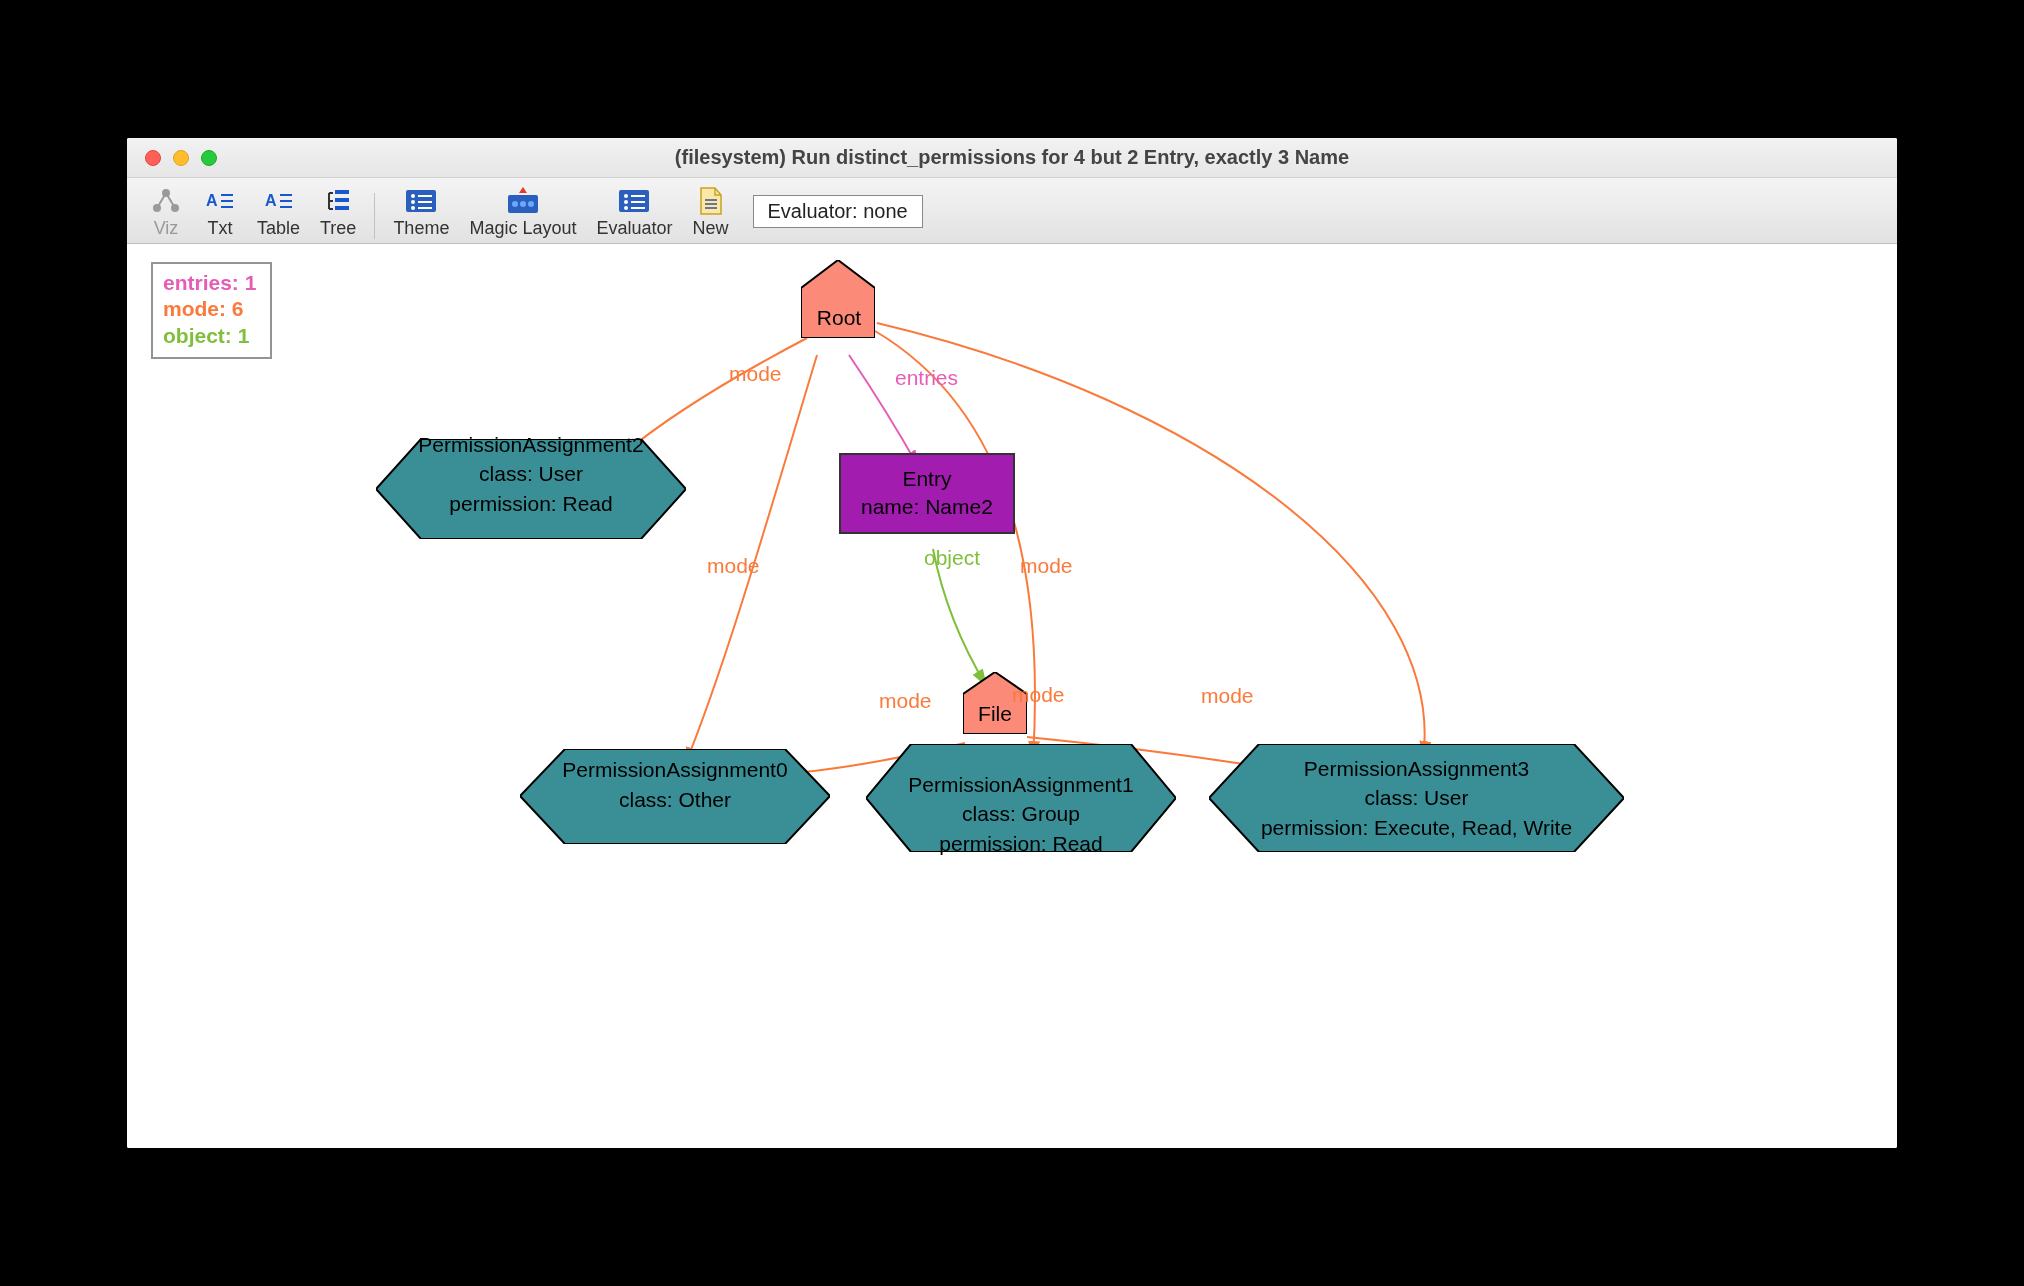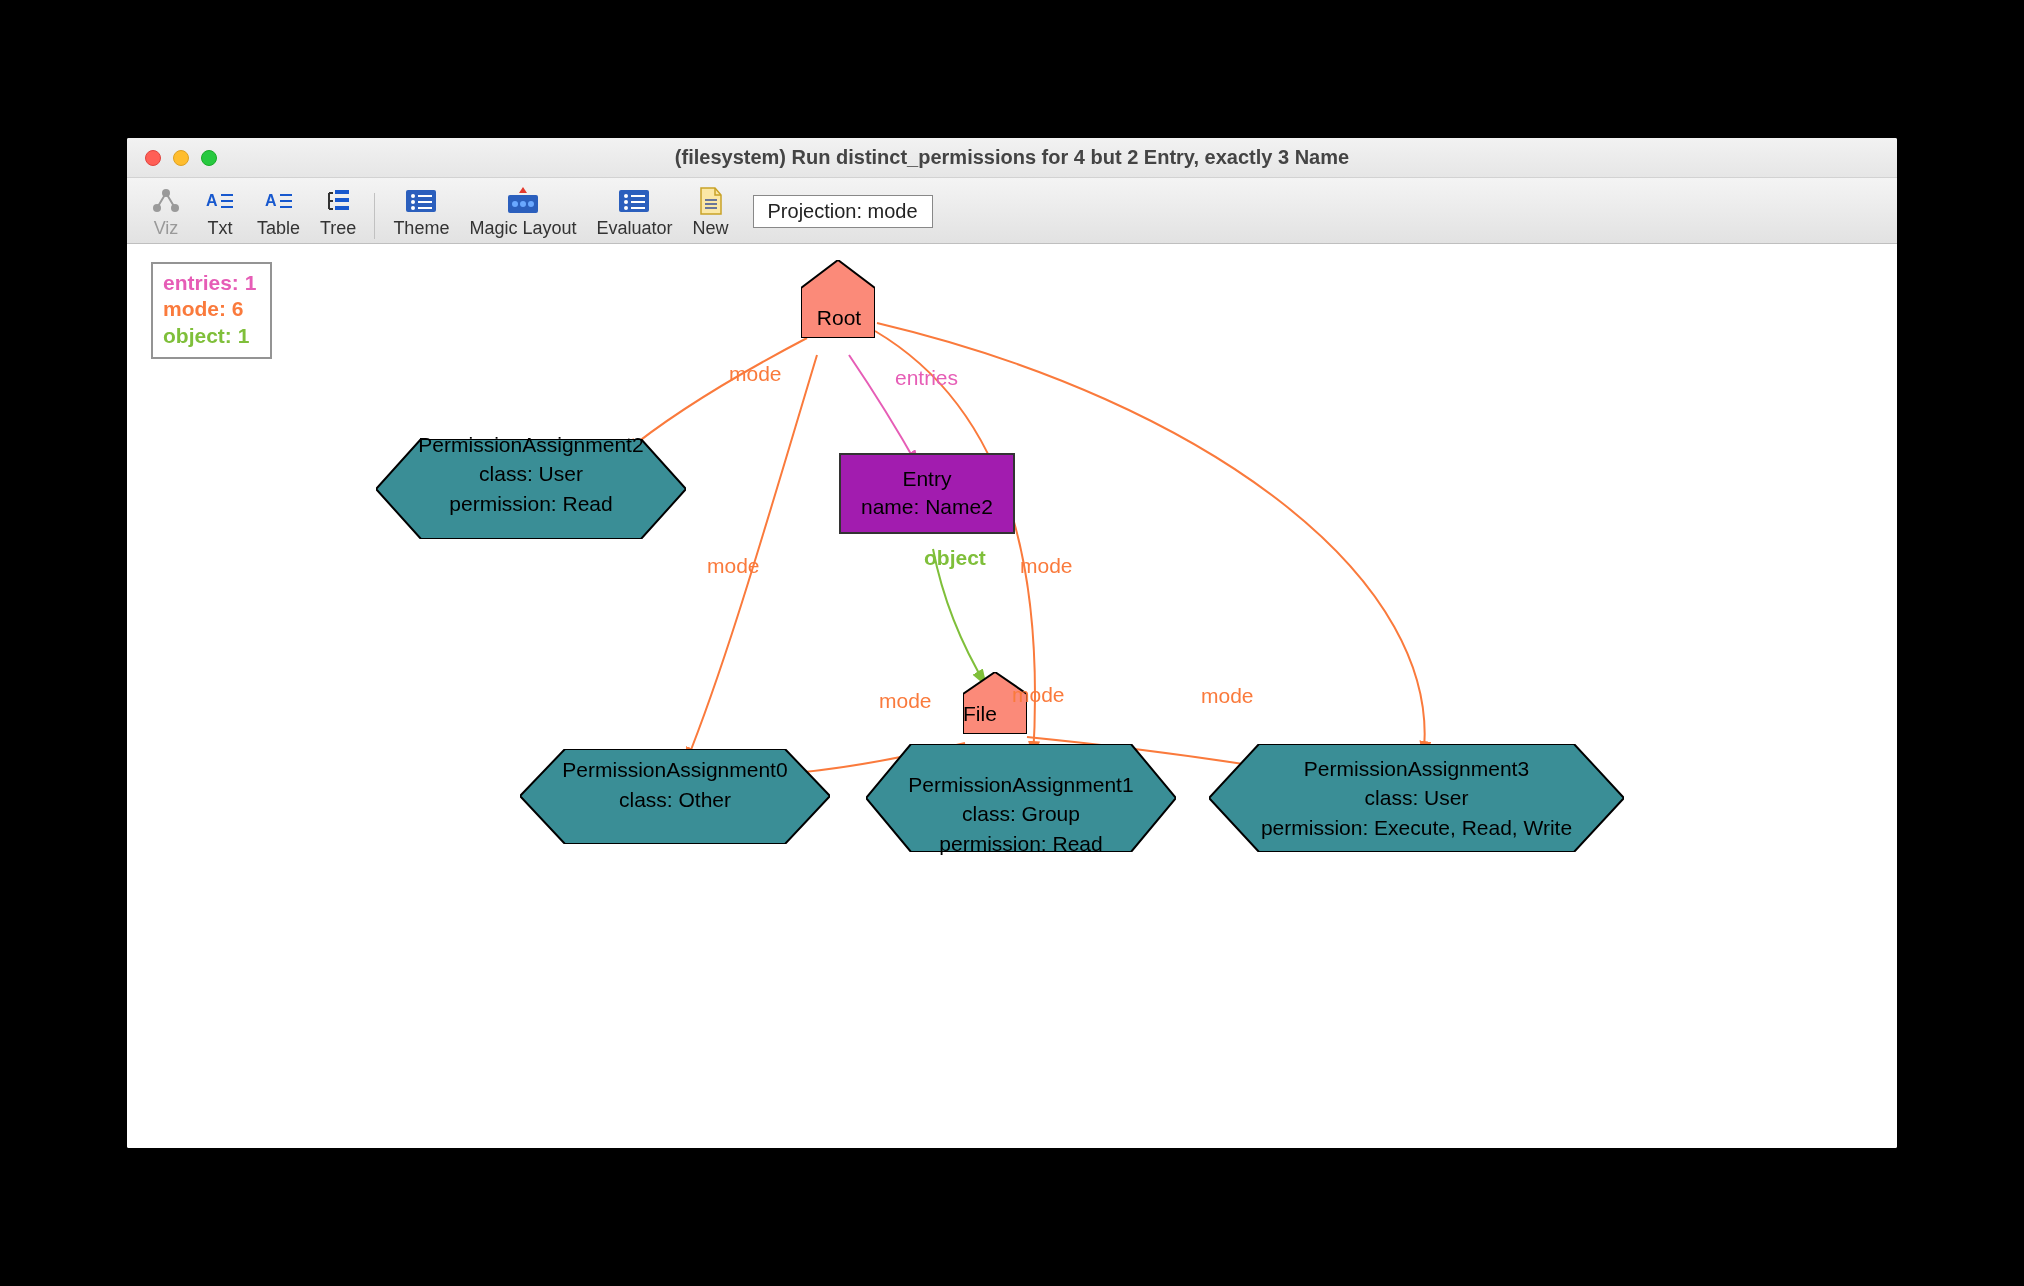--- a/index.html
+++ b/index.html
@@ -104,21 +104,21 @@
   .legend .l1 { color:#e65db6; }
   .legend .l2 { color:#fa7a3c; }
   .legend .l3 { color:#7fbf3a; }
   .node {
     position: absolute;
     font-size: 21px;
     color:#000;
     text-align:center;
   }
   .root { left: 674px; top: 16px; width: 76px; height: 78px; display:flex; align-items:flex-end; justify-content:center; padding-bottom:8px;}
-  .file { left: 836px; top: 428px; width: 64px; height: 62px; display:flex; align-items:flex-end; justify-content:flex-start; padding-bottom:8px;}
+  .file { left: 836px; top: 428px; width: 64px; height: 62px; display:flex; align-items:flex-end; justify-content:center; padding-bottom:8px;}
   .entry {
     left: 712px; top: 209px;
     border:2px solid #333;
     background:#a21caf;
     padding:10px 20px;
     line-height:1.35;
   }
   .hex {
     display:flex; align-items:center; justify-content:center;
     line-height:1.4;
@@ -126,21 +126,21 @@
   #pa2 { left: 249px; top:195px; width:310px; height:70px; }
   #pa0 { left: 393px; top:505px; width:310px; height:71px; }
   #pa1 { left: 739px; top:500px; width:310px; height:140px; }
   #pa3 { left:1082px; top:500px; width:415px; height:108px; }
   .edge-label {
     position:absolute;
     font-size:21px;
   }
   .orange { color:#fa7a3c; }
   .pink   { color:#e65db6; }
-  .green  { color:#7fbf3a;font-weight:bold; }
+  .green  { color:#7fbf3a; }
   svg.graph { position:absolute; left:0; top:0; width:100%; height:100%; pointer-events:none; }
 </style>
 </head>
 <body>
 
 <div class="window">
 
   <div class="titlebar">
     <div class="traffic">
       <div class="dot close"></div>
@@ -263,21 +263,21 @@
             <path d="M18 2 v7 h6" fill="none" stroke="#c9a227" stroke-width="1.5"></path>
             <g stroke="#3a5296" stroke-width="1.5">
               <line x1="8" y1="14" x2="20" y2="14"></line>
               <line x1="8" y1="18" x2="20" y2="18"></line>
               <line x1="8" y1="22" x2="20" y2="22"></line>
             </g>
           </svg>
       </div>
       <div class="lbl">New</div>
     </div>
-    <div class="projection">Projection: mode</div>
+    <div class="projection">Evaluator: none</div>
   </div>
 
   <div class="canvas">
 
     <div class="legend">
       <div class="l1"><span>entries:</span> <span>1</span></div>
       <div class="l2"><span>mode:</span> <span>6</span></div>
       <div class="l3"><span>object:</span> <span>1</span></div>
     </div>
 

